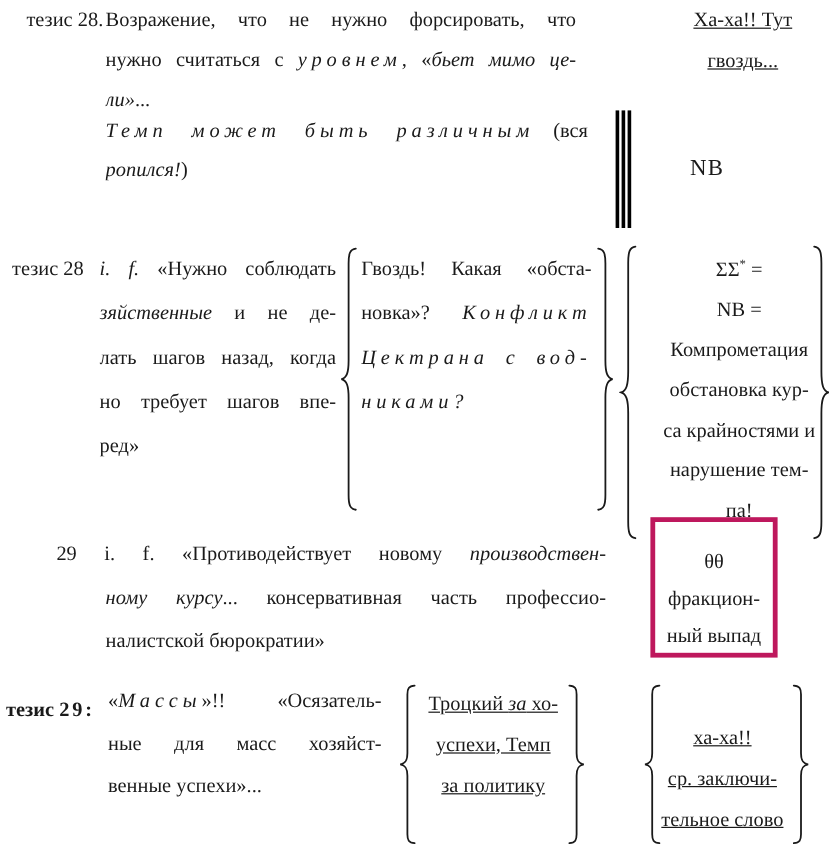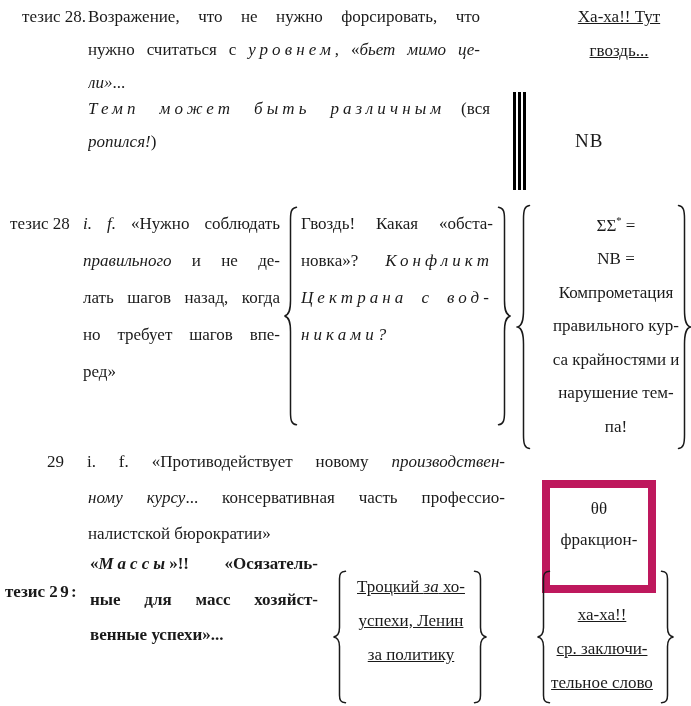--- a/index.html
+++ b/index.html
@@ -39,22 +39,22 @@
   .nb { position: absolute; left: 539px; top: 130px; font-size: 19px; letter-spacing: 1px; margin-left: 36px; }
 
   .lh33 { line-height: 33px; }
   .lh34 { line-height: 34px; text-decoration: underline; }
   .lh36 { line-height: 36px; }
   .lh37 { line-height: 37px; }
   .lh335 { line-height: 33.5px; }
   .lh355 { line-height: 35.5px; }
 
   .boxed {
-    position: absolute; left: 542px; top: 480px; width: 98px; height: 92px;
-    border: 8px solid #be185d; text-align: center; line-height: 31px; padding-top: 5px;
+    position: absolute; left: 542px; top: 431px; width: 98px; height: 92px;
+    border: 4px solid #be185d; text-align: center; line-height: 31px; padding-top: 17px;
   }
 </style>
 </head>
 <body style="color: rgb(26, 26, 26); background: rgb(255, 255, 255);">
 
 <div class="page">
 
   <div class="abs lh33" style="left:22px; top:0;">тезис 28.</div>
 
   <div class="abs para lh33" style="left:88px; top:0; width:392px;">
@@ -78,21 +78,21 @@
     <div class="bar"></div>
     <div class="bar"></div>
   </div>
 
   <div class="nb">NB</div>
 
   <div class="abs lh37" style="left:10px; top:205px;">тезис 28</div>
 
   <div class="abs para lh37" style="left:83px; top:205px; width:197px;">
       <div class="tline just"><span class="seg-i">i. f.</span><span class="seg-n"> «Нужно соблюдать</span></div>
-      <div class="tline just"><span class="seg-i">правильного</span><span class="seg-n"> и не де-</span></div>
+      <div class="tline just"><span class="seg-i">зяйственные</span><span class="seg-n"> и не де-</span></div>
       <div class="tline just"><span class="seg-n">лать шагов назад, когда</span></div>
       <div class="tline just"><span class="seg-n">но требует шагов впе-</span></div>
       <div class="tline"><span class="seg-n">ред»</span></div>
     </div>
 
   <svg class="brace" style="left:283px; top:205px; height:222px;" viewBox="0 0 16 200" preserveAspectRatio="none">
     <path d="M13.5 2 C8.5 2.5 7.5 6 7.5 13 L7.5 86 C7.5 95 6 99 1.5 100 C6 101 7.5 105 7.5 114 L7.5 187 C7.5 194 8.5 197.5 13.5 198" vector-effect="non-scaling-stroke"></path>
   </svg>
 
   <div class="abs para lh37" style="left:301px; top:205px; width:192px;">
@@ -107,58 +107,59 @@
   </svg>
 
   <svg class="brace" style="left:516px; top:203px; height:248px;" viewBox="0 0 16 200" preserveAspectRatio="none">
     <path d="M13.5 2 C8.5 2.5 7.5 6 7.5 13 L7.5 86 C7.5 95 6 99 1.5 100 C6 101 7.5 105 7.5 114 L7.5 187 C7.5 194 8.5 197.5 13.5 198" vector-effect="non-scaling-stroke"></path>
   </svg>
 
   <div class="abs center lh335" style="left:521px; top:204px; width:142px;margin-left:24px;">
       <div class="tline"><span class="seg-n">ΣΣ</span><span class="seg-sup">*</span><span class="seg-n"> =</span></div>
       <div class="tline"><span class="seg-n">NB =</span></div>
       <div class="tline"><span class="seg-n">Компрометация</span></div>
-      <div class="tline"><span class="seg-n">правильного кур-</span></div>
+      <div class="tline"><span class="seg-n">обстановка кур-</span></div>
       <div class="tline"><span class="seg-n">са крайностями и</span></div>
       <div class="tline"><span class="seg-n">нарушение тем-</span></div>
       <div class="tline"><span class="seg-n">па!</span></div>
     </div>
 
   <svg class="brace r" style="left:676px; top:203px; height:248px;" viewBox="0 0 16 200" preserveAspectRatio="none">
     <path d="M13.5 2 C8.5 2.5 7.5 6 7.5 13 L7.5 86 C7.5 95 6 99 1.5 100 C6 101 7.5 105 7.5 114 L7.5 187 C7.5 194 8.5 197.5 13.5 198" vector-effect="non-scaling-stroke"></path>
   </svg>
 
   <div class="abs para lh36" style="left:47px; top:444px; width:458px;">
       <div class="tline just"><span class="seg-n">29 i. f. «Противодействует новому </span><span class="seg-i">производствен-</span></div>
       <div class="tline just ind"><span class="seg-i">ному курсу</span><span class="seg-n">... консервативная часть профессио-</span></div>
       <div class="tline ind"><span class="seg-n">налистской бюрократии»</span></div>
     </div>
 
   <div class="boxed">
       <div class="tline"><span class="seg-n">θθ</span></div>
       <div class="tline"><span class="seg-n">фракцион-</span></div>
+      <div class="tline"><span class="seg-n">ный выпад</span></div>
     </div>
 
   <div class="abs lh355" style="left:5px; top:574px;">
       <div class="tline"><span class="seg-b">тезис </span><span class="seg-bs">29:</span></div>
     </div>
 
-  <div class="abs para lh355" style="left:90px; top:546px; width:228px;font-weight:bold;">
+  <div class="abs para lh355" style="left:90px; top:566px; width:228px;">
       <div class="tline just"><span class="seg-n">«</span><span class="seg-is">Массы</span><span class="seg-n">»!! «Осязатель-</span></div>
       <div class="tline just"><span class="seg-n">ные для масс хозяйст-</span></div>
       <div class="tline"><span class="seg-n">венные успехи»...</span></div>
     </div>
 
   <svg class="brace" style="left:332px; top:570px; height:134px;" viewBox="0 0 16 200" preserveAspectRatio="none">
     <path d="M13.5 2 C8.5 2.5 7.5 6 7.5 13 L7.5 86 C7.5 95 6 99 1.5 100 C6 101 7.5 105 7.5 114 L7.5 187 C7.5 194 8.5 197.5 13.5 198" vector-effect="non-scaling-stroke"></path>
   </svg>
 
   <div class="abs center lh34" style="left:350px; top:570px; width:122px;">
       <div class="tline"><span class="seg-n">Троцкий </span><span class="seg-i">за</span><span class="seg-n"> хо-</span></div>
-      <div class="tline"><span class="seg-n">успехи, Ленин</span></div>
+      <div class="tline"><span class="seg-n">успехи, Темп</span></div>
       <div class="tline"><span class="seg-n">за политику</span></div>
     </div>
 
   <svg class="brace r" style="left:472px; top:570px; height:134px;" viewBox="0 0 16 200" preserveAspectRatio="none">
     <path d="M13.5 2 C8.5 2.5 7.5 6 7.5 13 L7.5 86 C7.5 95 6 99 1.5 100 C6 101 7.5 105 7.5 114 L7.5 187 C7.5 194 8.5 197.5 13.5 198" vector-effect="non-scaling-stroke"></path>
   </svg>
 
   <svg class="brace" style="left:536px; top:570px; height:134px;" viewBox="0 0 16 200" preserveAspectRatio="none">
     <path d="M13.5 2 C8.5 2.5 7.5 6 7.5 13 L7.5 86 C7.5 95 6 99 1.5 100 C6 101 7.5 105 7.5 114 L7.5 187 C7.5 194 8.5 197.5 13.5 198" vector-effect="non-scaling-stroke"></path>
   </svg>

